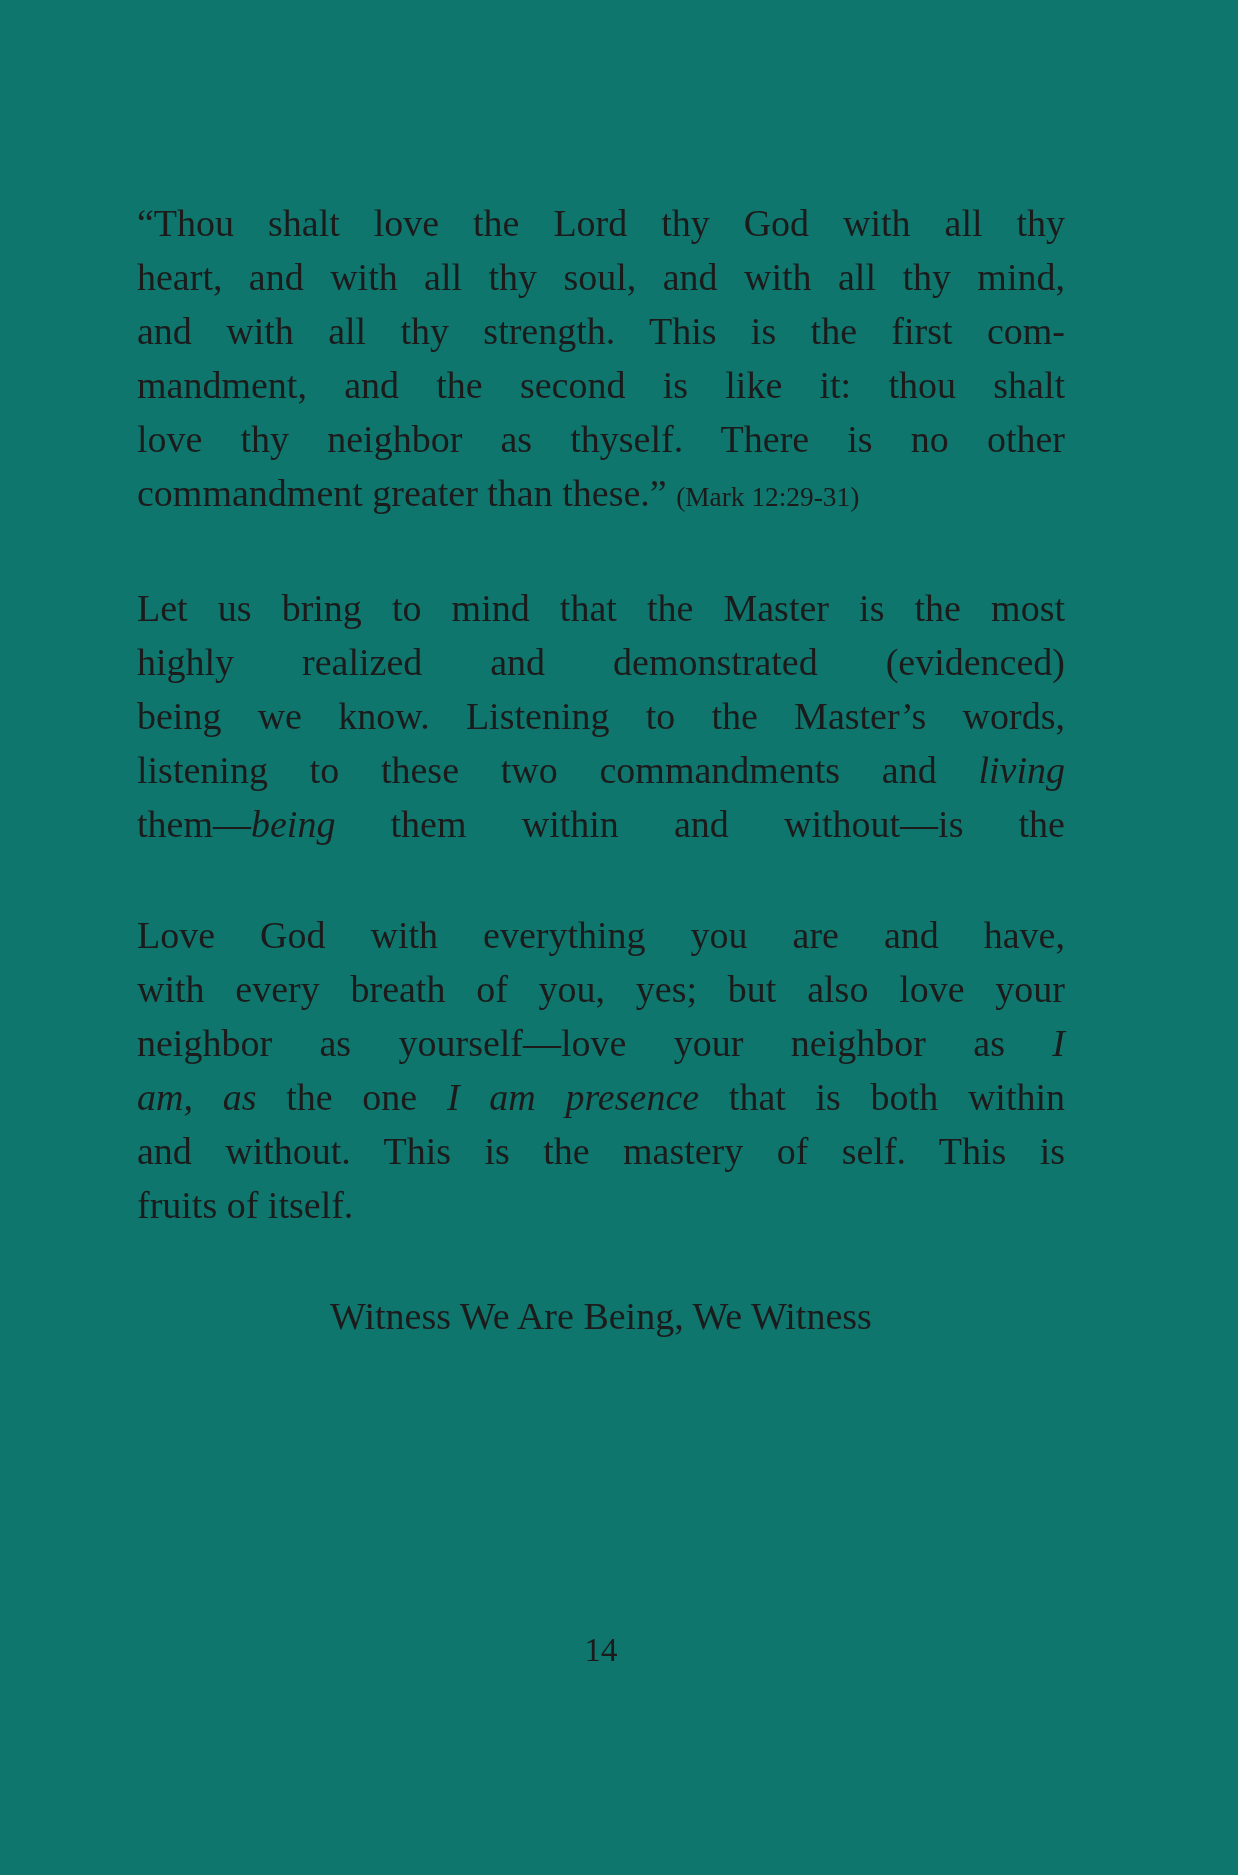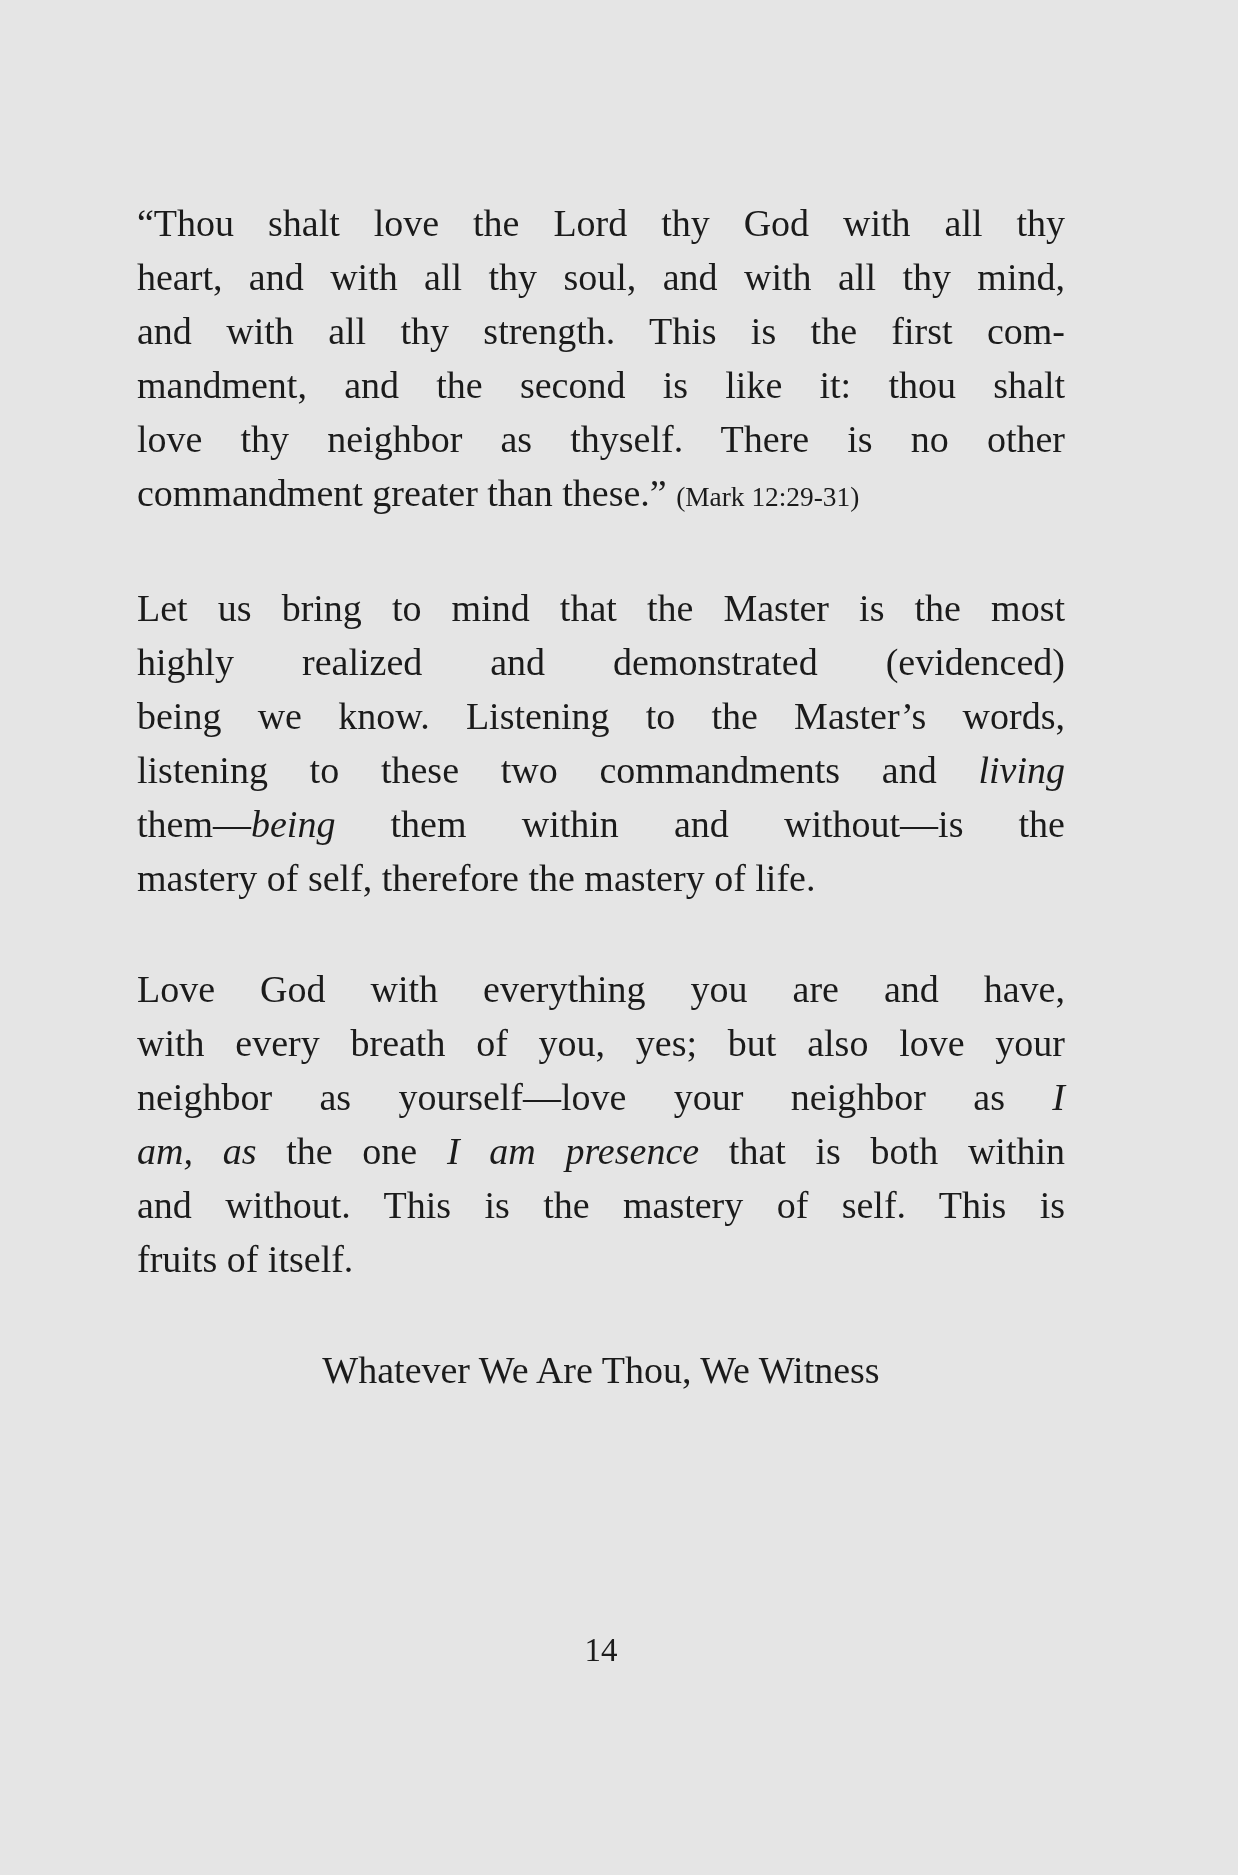--- a/index.html
+++ b/index.html
@@ -5,21 +5,21 @@
 <style>
   html, body {
     margin: 0;
     padding: 0;
     background: #ffffff;
   }
   .page {
     position: relative;
     width: 1238px;
     height: 1875px;
-    background: #e5e5e5;
+    background: #0f766e;
     color: #1b1b1b;
     font-family: "Liberation Serif", "DejaVu Serif", serif;
     overflow: hidden;
   }
   .text-block {
     position: absolute;
     left: 137px;
     top: 196px;
     width: 928px;
     font-size: 38px;
@@ -66,28 +66,27 @@
         <div class="line just"><span>mandment, and the second is like it: thou shalt</span></div>
         <div class="line just"><span>love thy neighbor as thyself. There is no other</span></div>
         <div class="line"><span>commandment greater than these.” </span><span class="seg-small">(Mark 12:29-31)</span></div>
       </div>
       <div class="para body">
         <div class="line just"><span>Let us bring to mind that the Master is the most</span></div>
         <div class="line just"><span>highly realized and demonstrated (evidenced)</span></div>
         <div class="line just"><span>being we know. Listening to the Master’s words,</span></div>
         <div class="line just"><span>listening to these two commandments and </span><span class="seg-italic">living</span></div>
         <div class="line just"><span>them—</span><span class="seg-italic">being</span><span> them within and without—is the</span></div>
-        <div class="line"><span>mastery of self, therefore the mastery of life.</span></div>
       </div>
       <div class="para body">
         <div class="line just"><span>Love God with everything you are and have,</span></div>
         <div class="line just"><span>with every breath of you, yes; but also love your</span></div>
         <div class="line just"><span>neighbor as yourself—love your neighbor as </span><span class="seg-italic">I</span></div>
         <div class="line just"><span class="seg-italic">am, as</span><span> the one </span><span class="seg-italic">I am presence</span><span> that is both within</span></div>
         <div class="line just"><span>and without. This is the mastery of self. This is</span></div>
         <div class="line"><span>fruits of itself.</span></div>
       </div>
       <div class="para heading">
-        <div class="line"><span>Whatever We Are Thou, We Witness</span></div>
+        <div class="line"><span>Witness We Are Being, We Witness</span></div>
       </div>
     </div>
   <div class="page-number">14</div>
 </div>
 
 </body></html>

